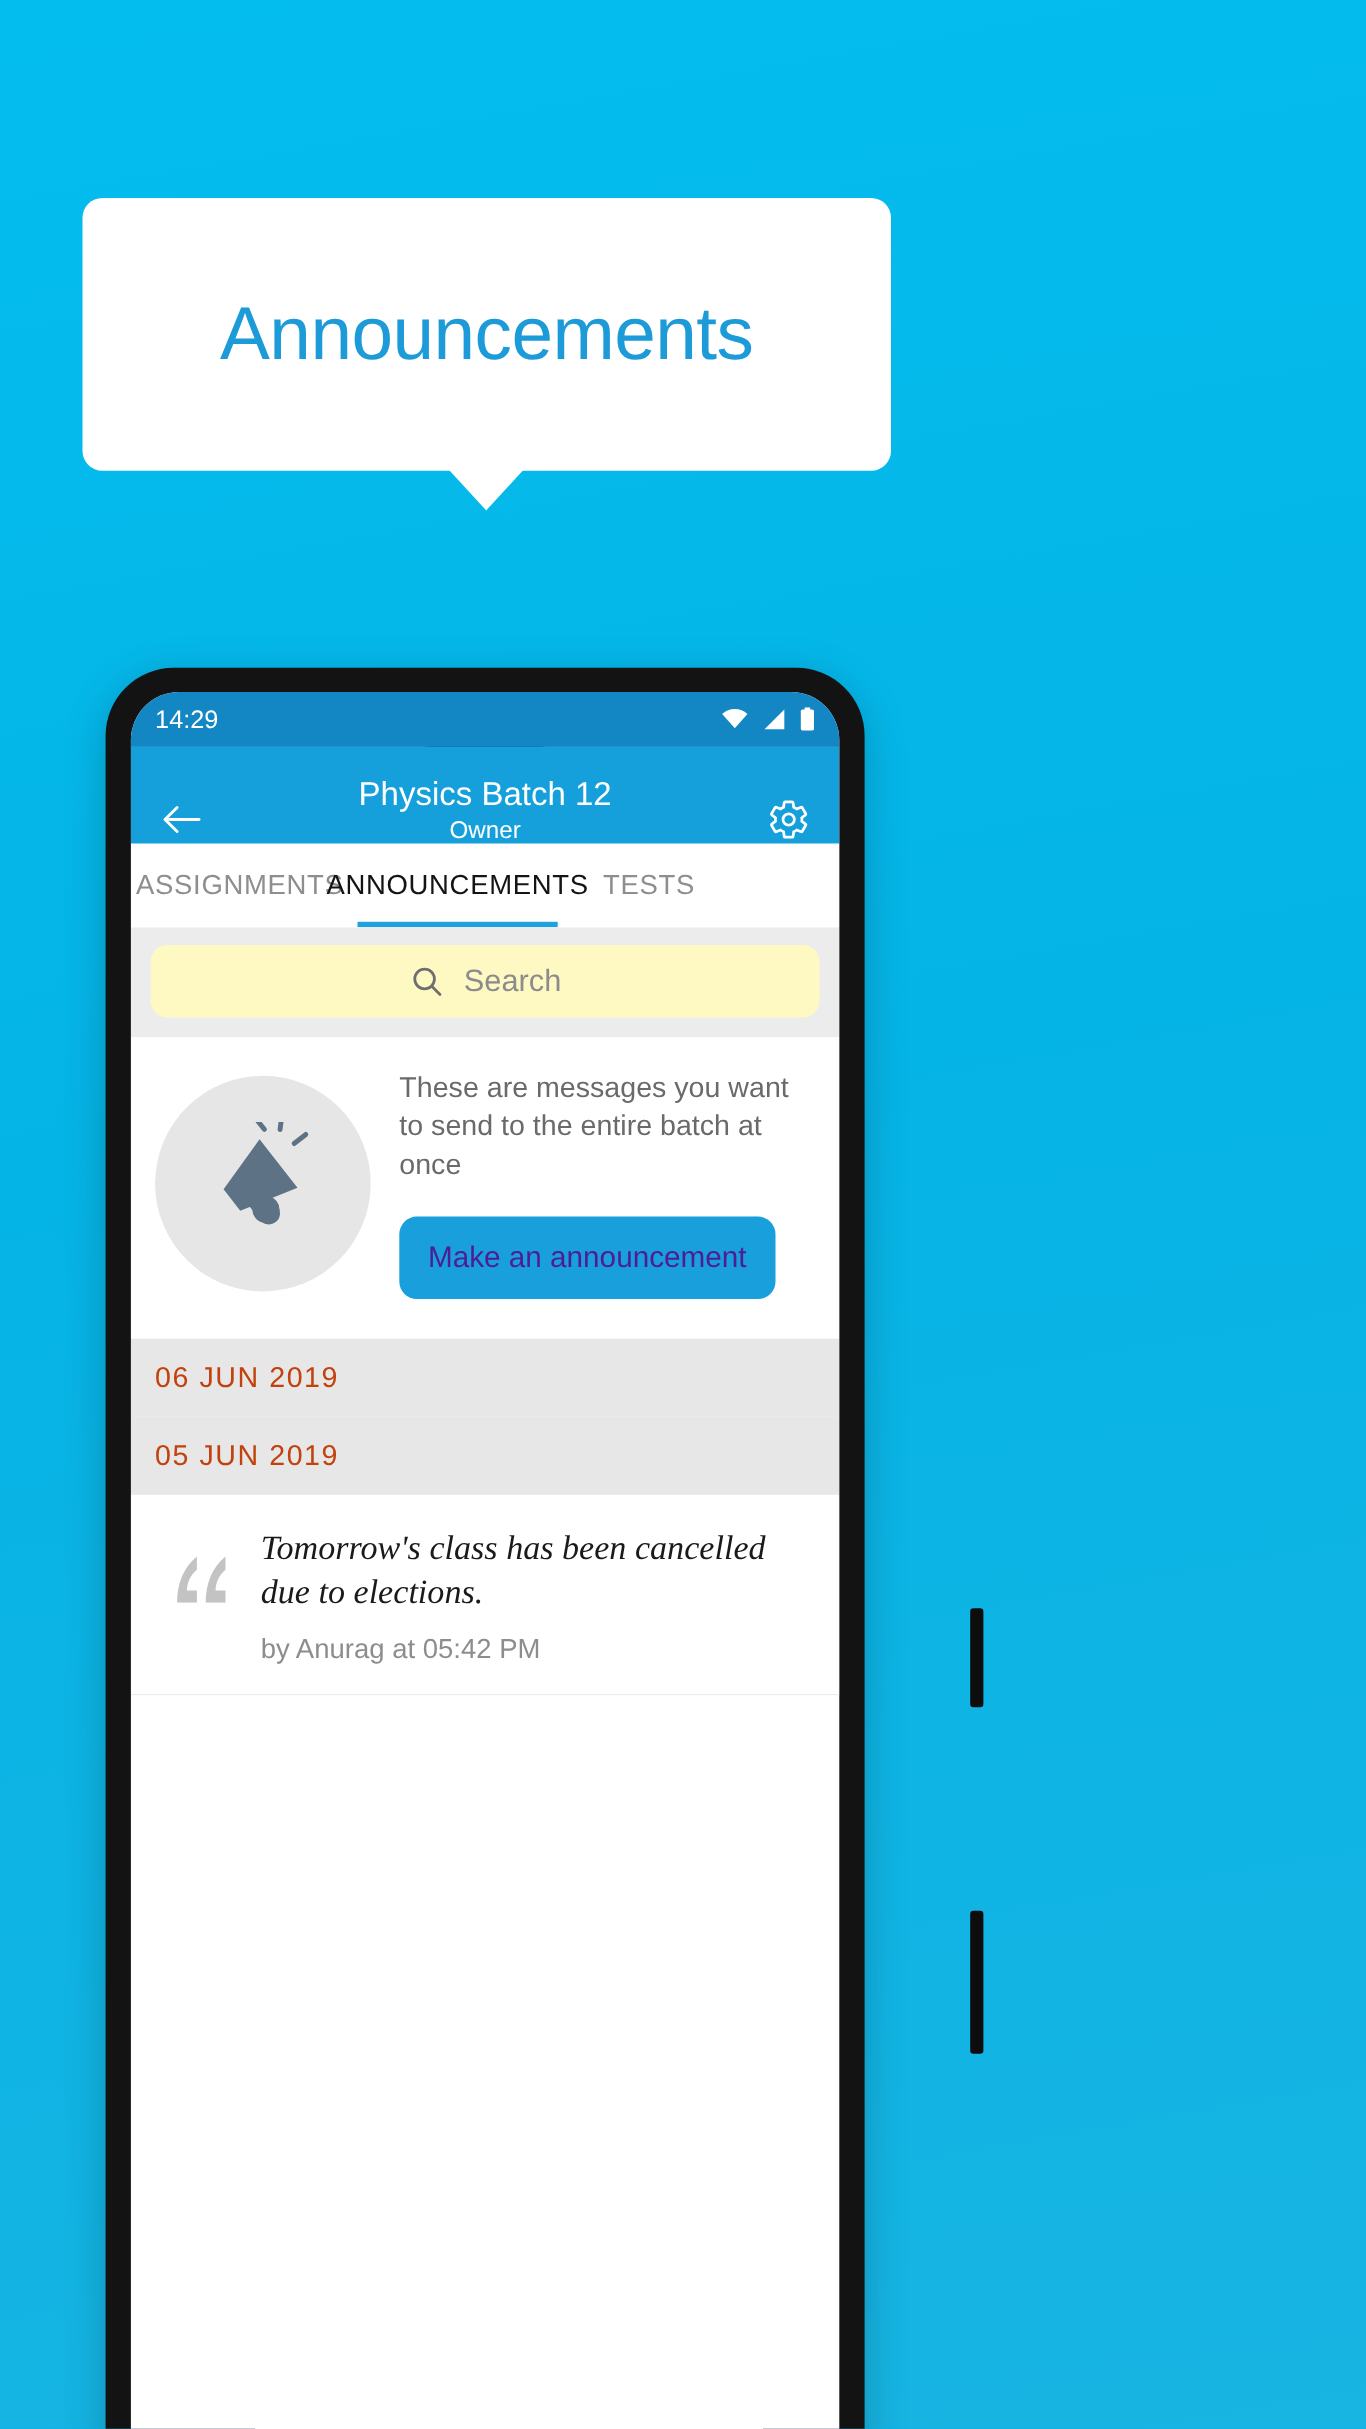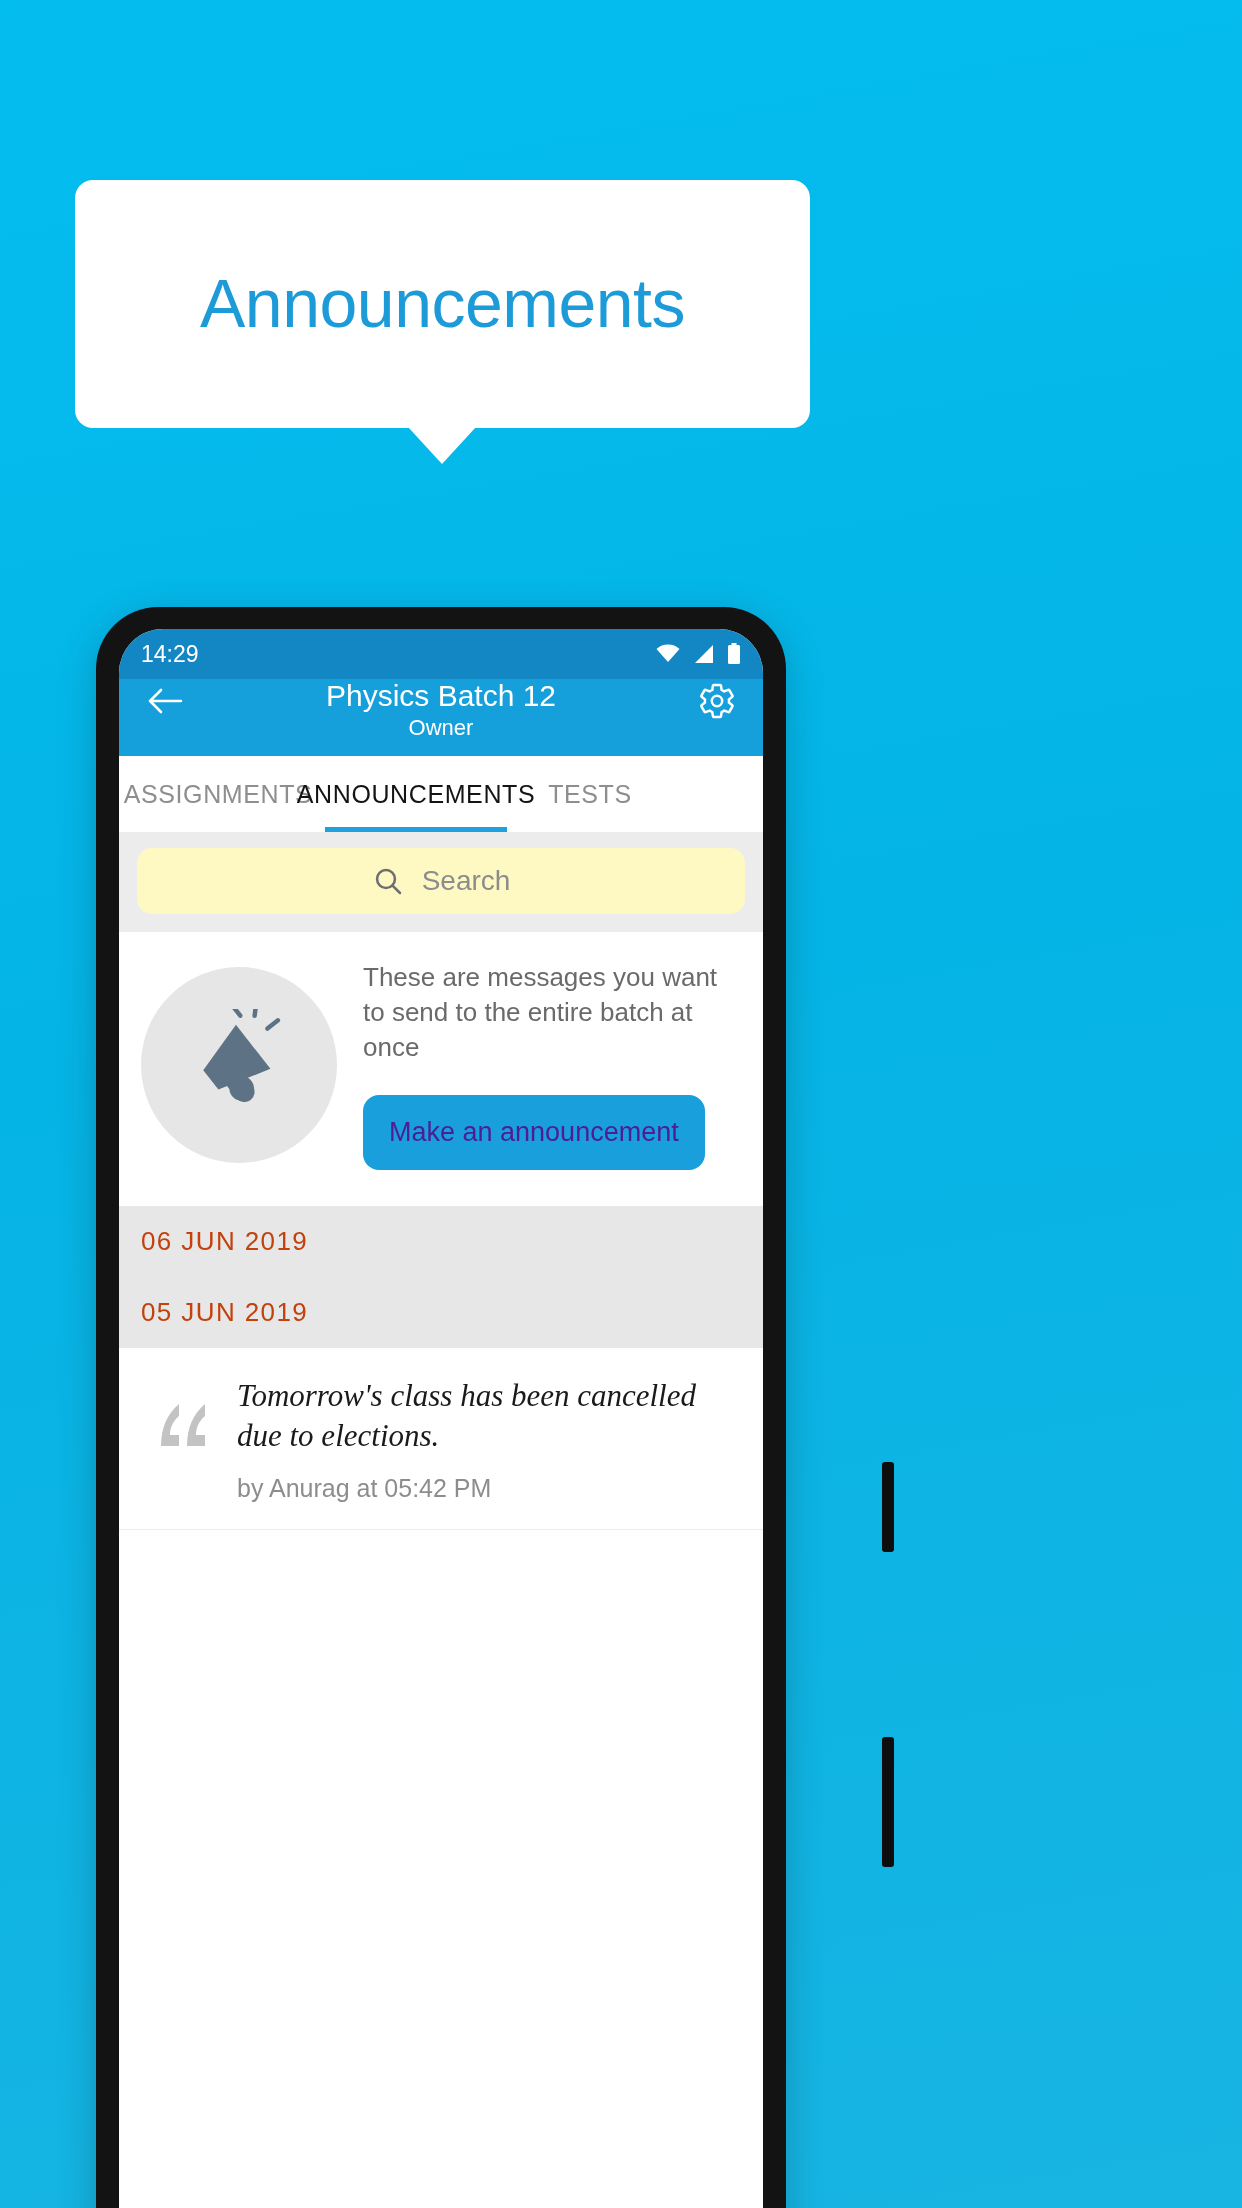--- a/index.html
+++ b/index.html
@@ -121,24 +121,24 @@
     padding:0 22px;
     color:#ffffff;
     font-size:23px;
     position:relative;
     z-index:1;
   }
   #status-icons { display:flex; align-items:center; gap:12px; }
 
   
   #appbar {
-    height:77px;
+    height:88px;
     background:#15a0dc;
     display:flex;
-    align-items:flex-start;
+    align-items:flex-end;
     padding:0 24px;
     position:relative;
   }
   #appbar-titles {
     position:absolute;
     left:0; right:0;
     text-align:center;
     pointer-events:none;
   }
   #app-title {

